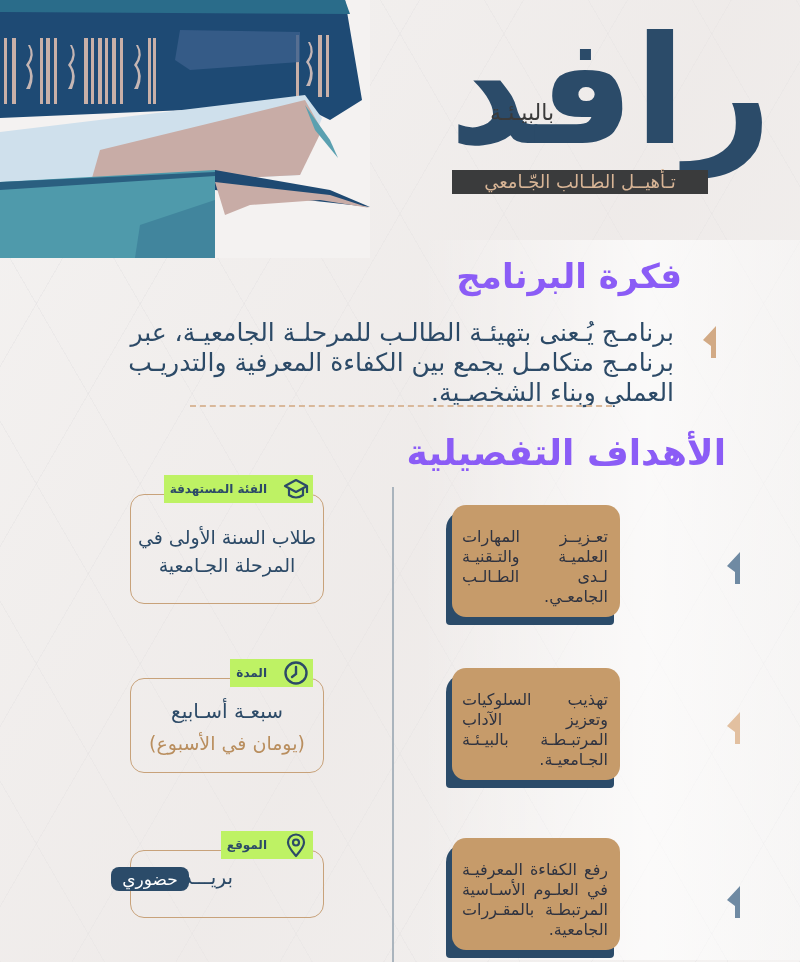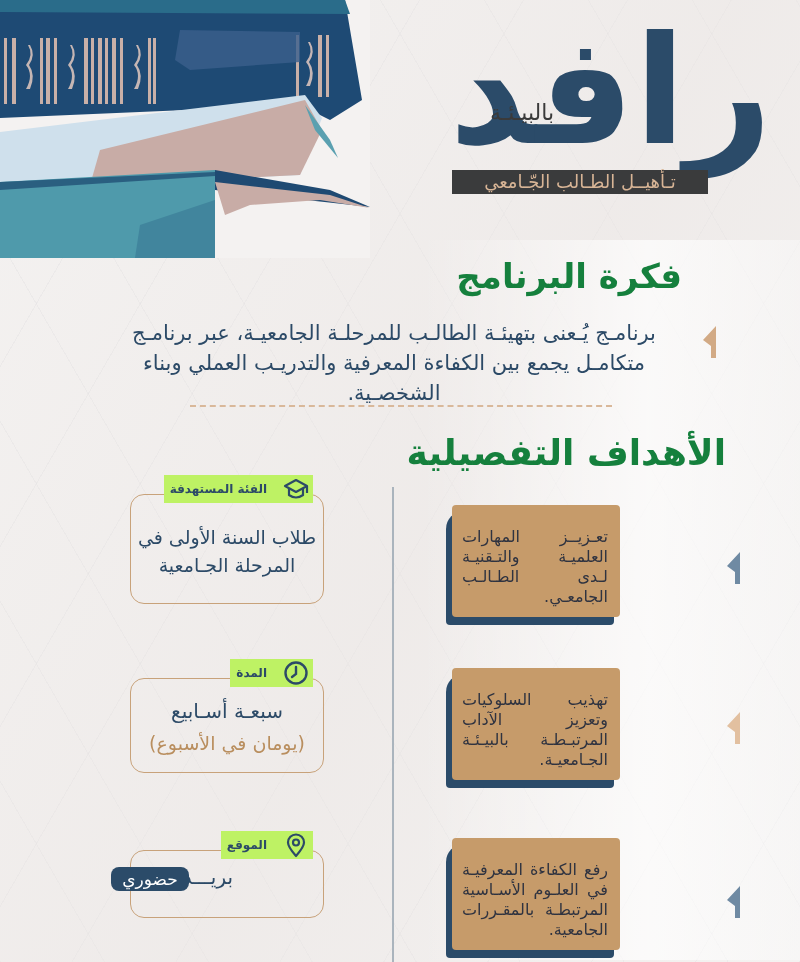--- a/index.html
+++ b/index.html
@@ -39,28 +39,28 @@
     font-size: 22px; color: #3a3a3a; font-weight: normal;
   }
   .logo-tag {
     position: absolute; left: 452px; top: 170px; width: 256px; height: 24px;
     background: #3a3b3c; color: #d8b596;
     font-size: 18px; line-height: 24px; text-align: center;
   }
 
   
   .sec-title {
-    position: absolute; color: #15803d; font-weight: bold;
+    position: absolute; color: #8b5cf6; font-weight: bold;
     font-size: 34px; direction: rtl; white-space: nowrap;
   }
   .idea-title { right: 118px; top: 256px; }
   .goals-title { right: 74px; top: 432px; font-size: 36px; }
   .idea-text {
     position: absolute; right: 126px; top: 318px; width: 560px;
-    direction: rtl; text-align: center; font-size: 21px; line-height: 30px; color: #2c4a67;
+    direction: rtl; text-align: right; font-size: 25px; line-height: 30px; color: #2c4a67;
   }
   .pointer {
     position: absolute; width: 22px; height: 36px;
   }
   .pointer svg { width: 100%; height: 100%; display: block; }
   .dash-line {
     position: absolute; left: 190px; top: 405px; width: 422px; height: 0;
     border-top: 2px dashed #d9b89a;
   }
   .divider {
@@ -71,21 +71,21 @@
   
   .goal {
     position: absolute; left: 446px; width: 174px; height: 120px;
   }
   .goal .shadow {
     position: absolute; left: 0; top: 6px; right: 6px; bottom: 0;
     background: #2b4b69; border-radius: 18px 4px 4px 4px;
   }
   .goal .card {
     position: absolute; left: 6px; top: 0; right: 0; bottom: 8px;
-    background: #c69b6a; border-radius: 4px;
+    background: #c69b6a; border-radius: 14px;
     padding: 22px 12px 10px 10px;
     direction: rtl; text-align: justify; text-align-last: right;
     font-size: 16px; line-height: 20px; color: #2f3340;
   }
   .goal-1 { top: 505px; }
   .goal-2 { top: 668px; padding-left: 16px; }
   .goal-3 { top: 838px; }
 
   
   .info {

